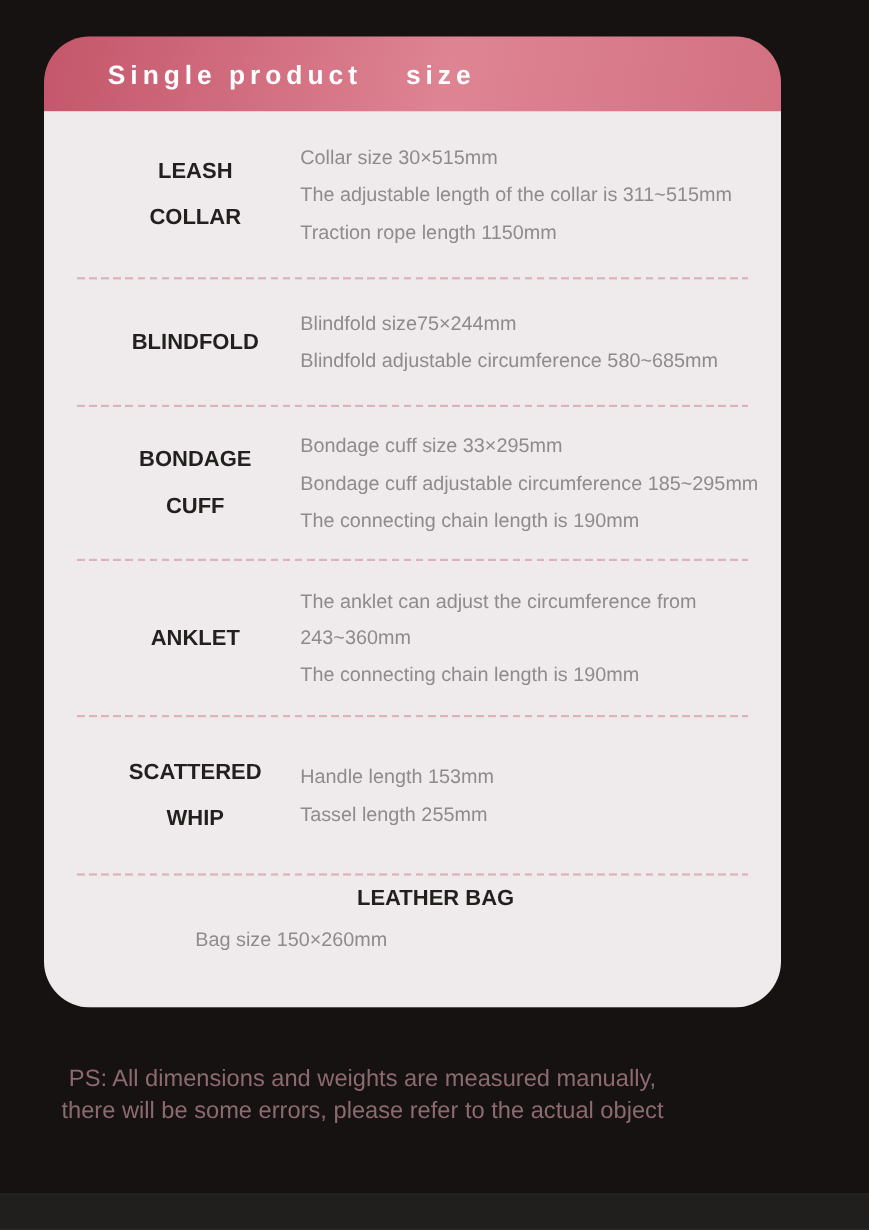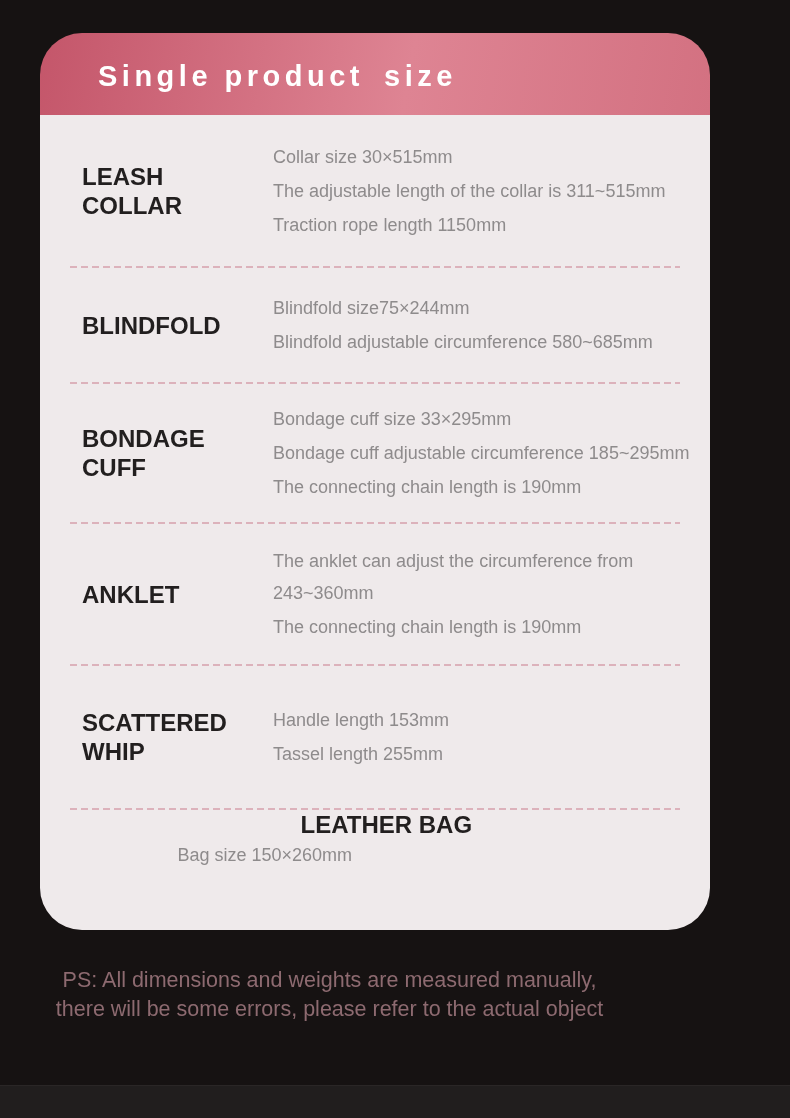--- a/index.html
+++ b/index.html
@@ -26,46 +26,47 @@
   .bottom-band{
     position:absolute;left:0;bottom:0;width:790px;height:33px;
     background:var(--bottom-band);
     border-top:1px solid #2a2626;
   }
   .card{
     position:absolute;left:40px;top:33px;width:670px;
     border-radius:42px;overflow:hidden;
   }
   .card-header{
-    height:82px;
+    height:68px;
     background:linear-gradient(100deg,var(--header-grad-left) 0%,var(--header-grad-mid) 55%,var(--header-grad-right) 100%);
-    display:flex;align-items:center;column-gap:20px;
+    display:flex;align-items:center;column-gap:40px;
     padding:4px 0 0 58px;
     color:var(--header-text);
-    font-size:29px;font-weight:bold;letter-spacing:4.5px;
+    font-size:24px;font-weight:bold;letter-spacing:4.5px;
   }
   .card-body{
     background:var(--card-body-bg);
     height:815px;
   }
   .spec-row{
     display:flex;align-items:center;
     padding-left:42px;
   }
   .row-1{min-height:151px;}
   .row-2{min-height:114px;}
   .row-3{min-height:138px;}
   .row-4{min-height:140px;}
   .row-5{min-height:142px;}
   .row-6{min-height:120px;flex-direction:column;}
   .row-label{
     width:191px;flex-shrink:0;
-    font-size:24px;font-weight:bold;line-height:29px;
+    font-size:20px;font-weight:bold;line-height:42px;
     color:var(--label-text);
     white-space:pre-line;
+    text-align:center;
   }
   .row-content{
     width:437px;
     font-size:18px;line-height:32px;
     color:var(--content-text);
   }
   .row-content p{margin:0 0 2px 0;}
   .row-content p:last-child{margin-bottom:0;}
   .divider{
     margin:0 30px;height:2px;

